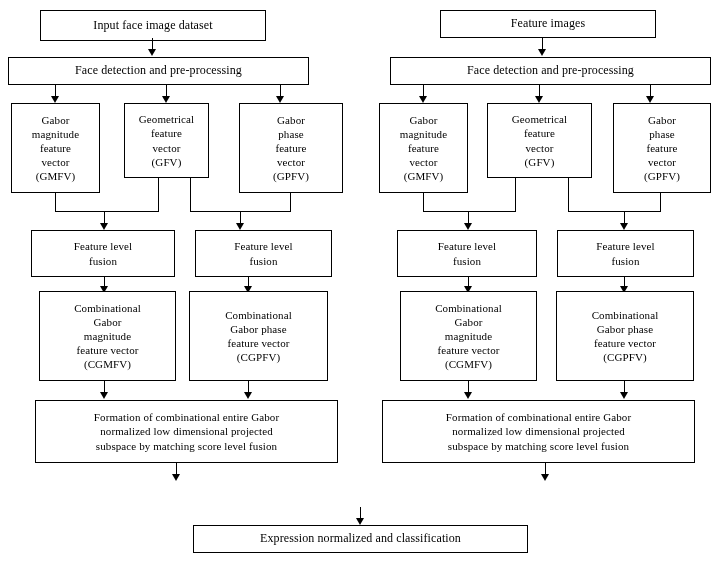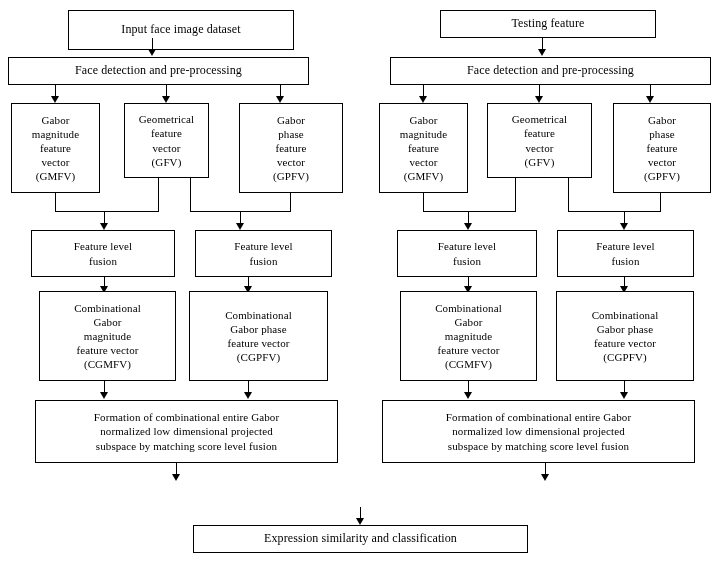--- a/index.html
+++ b/index.html
@@ -38,21 +38,21 @@
     border-left:4.5px solid transparent;
     border-right:4.5px solid transparent;
     border-top:7px solid #000000;
   }
 </style>
 </head>
 <body>
 
 <div id="stage">
 
-  <div class="box wide" style="left:40px;top:10px;width:226px;height:40px;margin-left:28px;">Input face image dataset</div>
+  <div class="box wide" style="left:40px;top:10px;width:226px;height:31px;">Input face image dataset</div>
 
   <div class="vline" style="left:152px;top:38px;height:12px;"></div>
   <div class="arrowhead" style="left:148px;top:49px;"></div>
 
   <div class="box wide" style="left:8px;top:57px;width:301px;height:28px;">Face detection and pre-processing</div>
 
   <div class="vline" style="left:55px;top:85px;height:12px;"></div>
   <div class="arrowhead" style="left:51px;top:96px;"></div>
   <div class="vline" style="left:166px;top:85px;height:12px;"></div>
   <div class="arrowhead" style="left:162px;top:96px;"></div>
@@ -111,21 +111,21 @@
   <div class="vline" style="left:248px;top:381px;height:12px;"></div>
   <div class="arrowhead" style="left:244px;top:392px;"></div>
 
   <div class="box small" style="left:35px;top:400px;width:303px;height:63px;">Formation of combinational entire Gabor
 normalized low dimensional projected
 subspace by matching score  level fusion</div>
 
   <div class="vline" style="left:176px;top:463px;height:12px;"></div>
   <div class="arrowhead" style="left:172px;top:474px;"></div>
 
-  <div class="box wide" style="left:440px;top:10px;width:216px;height:28px;">Testing feature</div>
+  <div class="box wide" style="left:440px;top:10px;width:216px;height:28px;">Feature images</div>
 
   <div class="vline" style="left:542px;top:38px;height:12px;"></div>
   <div class="arrowhead" style="left:538px;top:49px;"></div>
 
   <div class="box wide" style="left:390px;top:57px;width:321px;height:28px;">Face detection and pre-processing</div>
 
   <div class="vline" style="left:423px;top:85px;height:12px;"></div>
   <div class="arrowhead" style="left:419px;top:96px;"></div>
   <div class="vline" style="left:539px;top:85px;height:12px;"></div>
   <div class="arrowhead" style="left:535px;top:96px;"></div>
@@ -188,15 +188,15 @@
 normalized low dimensional projected
 subspace by matching score  level fusion</div>
 
   <div class="vline" style="left:545px;top:463px;height:12px;"></div>
   <div class="arrowhead" style="left:541px;top:474px;"></div>
 
 
   <div class="vline" style="left:360px;top:507px;height:12px;"></div>
   <div class="arrowhead" style="left:356px;top:518px;"></div>
 
-  <div class="box wide" style="left:193px;top:525px;width:335px;height:28px;">Expression similarity and classification</div>
+  <div class="box wide" style="left:193px;top:525px;width:335px;height:28px;">Expression normalized and classification</div>
 
 </div>
 
 </body></html>

